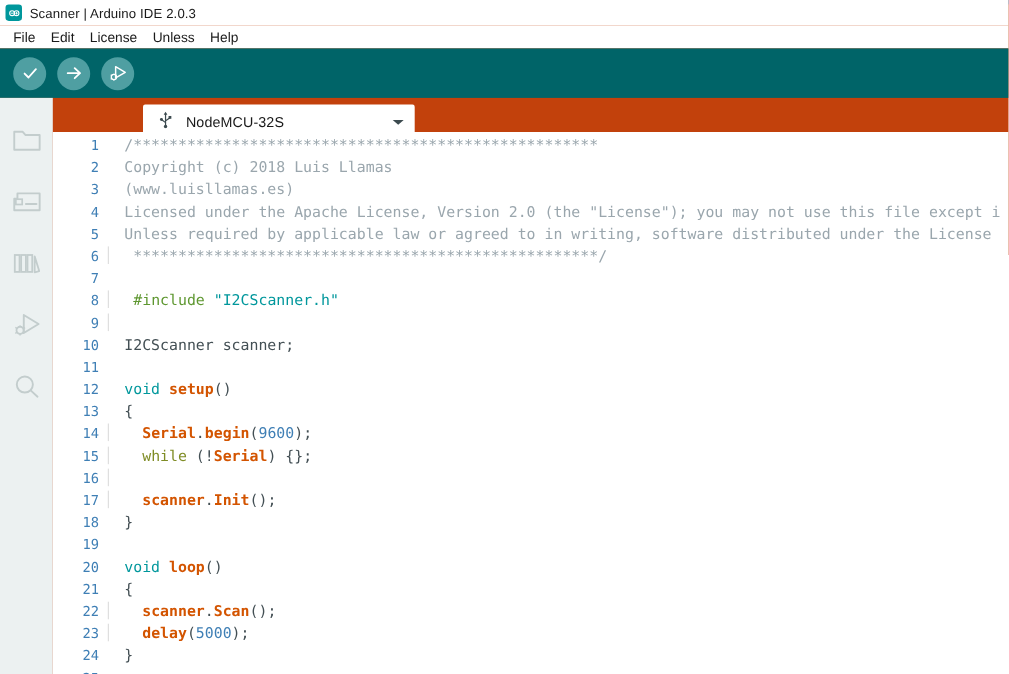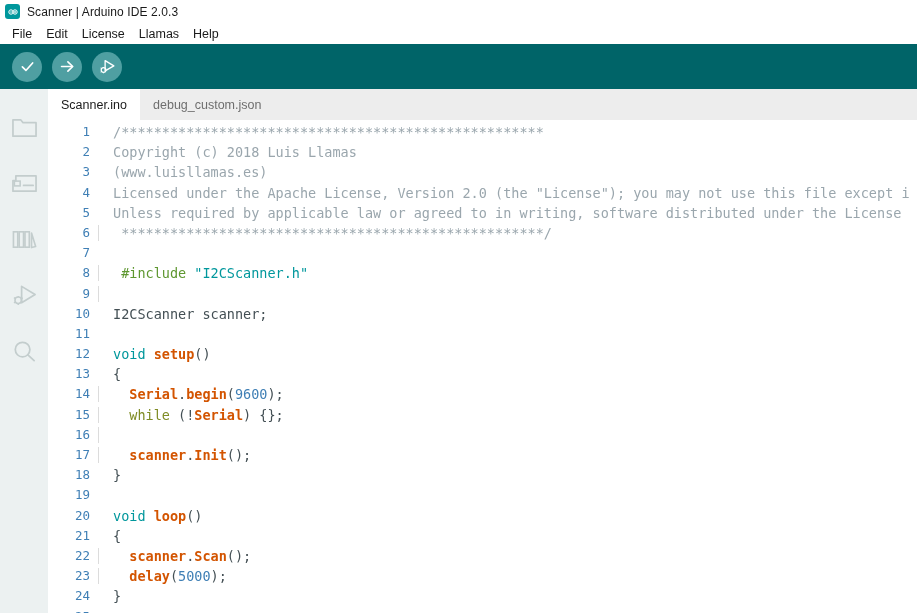--- a/index.html
+++ b/index.html
@@ -248,21 +248,21 @@
         <line x1="16" y1="9.6" x2="16" y2="14.4" stroke="#ffffff" stroke-width="1.6"></line>
       </svg>
     </span>
     <span class="titlebar-text">Scanner | Arduino IDE 2.0.3</span>
   </div>
 
   <div class="menubar">
     <div class="menu-item">File</div>
     <div class="menu-item">Edit</div>
     <div class="menu-item">License</div>
-    <div class="menu-item">Llamas</div>
+    <div class="menu-item">Unless</div>
     <div class="menu-item">Help</div>
   </div>
 
   <div class="toolbar">
 
     <div class="tb-btn">
       <span>
         <svg width="19" height="19" viewBox="0 0 24 24">
           <path d="M5.5 12.5 L10 17 L18.5 7.5" fill="none" stroke="#ffffff" stroke-width="2.1" stroke-linecap="round" stroke-linejoin="round"></path>
         </svg>
@@ -360,22 +360,18 @@
     <div class="side-btn">
       <span>
         <svg width="27" height="25" viewBox="0 0 28 26">
           <circle cx="12" cy="11" r="7.6" fill="none" stroke="#c3cdcd" stroke-width="1.8"></circle>
           <line x1="17.5" y1="16.5" x2="24" y2="22.5" stroke="#c3cdcd" stroke-width="1.8" stroke-linecap="round"></line>
         </svg>
       </span>
     </div>
   </div>
 
-  <div class="tabstrip">
-    <div class="tab active">Scanner.ino</div>
-    <div class="tab">debug_custom.json</div>
-  </div>
 
   <div class="editor">
     <div class="code-rows" id="code-rows"><div class="row"><div class="gutter">1</div><div class="fold"></div><div class="codetext"><span class="c-comment">/****************************************************</span></div></div><div class="row"><div class="gutter">2</div><div class="fold"></div><div class="codetext"><span class="c-comment">Copyright (c) 2018 Luis Llamas</span></div></div><div class="row"><div class="gutter">3</div><div class="fold"></div><div class="codetext"><span class="c-comment">(www.luisllamas.es)</span></div></div><div class="row"><div class="gutter">4</div><div class="fold"></div><div class="codetext"><span class="c-comment">Licensed under the Apache License, Version 2.0 (the "License"); you may not use this file except i</span></div></div><div class="row"><div class="gutter">5</div><div class="fold"></div><div class="codetext"><span class="c-comment">Unless required by applicable law or agreed to in writing, software distributed under the License </span></div></div><div class="row"><div class="gutter">6</div><div class="fold"><span class="guide"></span></div><div class="codetext"><span class="c-comment"> ****************************************************/</span></div></div><div class="row"><div class="gutter">7</div><div class="fold"></div><div class="codetext"></div></div><div class="row"><div class="gutter">8</div><div class="fold"><span class="guide"></span></div><div class="codetext"><span class="c-plain"> </span><span class="c-pre">#include</span><span class="c-plain"> </span><span class="c-str">"I2CScanner.h"</span></div></div><div class="row"><div class="gutter">9</div><div class="fold"><span class="guide"></span></div><div class="codetext"></div></div><div class="row"><div class="gutter">10</div><div class="fold"></div><div class="codetext"><span class="c-plain">I2CScanner scanner;</span></div></div><div class="row"><div class="gutter">11</div><div class="fold"></div><div class="codetext"></div></div><div class="row"><div class="gutter">12</div><div class="fold"></div><div class="codetext"><span class="c-kw">void</span><span class="c-plain"> </span><span class="c-fn">setup</span><span class="c-punct">()</span></div></div><div class="row"><div class="gutter">13</div><div class="fold"></div><div class="codetext"><span class="c-punct">{</span></div></div><div class="row"><div class="gutter">14</div><div class="fold"><span class="guide"></span></div><div class="codetext"><span class="c-plain">  </span><span class="c-fn">Serial</span><span class="c-punct">.</span><span class="c-fn">begin</span><span class="c-punct">(</span><span class="c-num">9600</span><span class="c-punct">);</span></div></div><div class="row"><div class="gutter">15</div><div class="fold"><span class="guide"></span></div><div class="codetext"><span class="c-plain">  </span><span class="c-kw2">while</span><span class="c-punct"> (!</span><span class="c-fn">Serial</span><span class="c-punct">) {};</span></div></div><div class="row"><div class="gutter">16</div><div class="fold"><span class="guide"></span></div><div class="codetext"></div></div><div class="row"><div class="gutter">17</div><div class="fold"><span class="guide"></span></div><div class="codetext"><span class="c-plain">  </span><span class="c-fn">scanner</span><span class="c-punct">.</span><span class="c-fn">Init</span><span class="c-punct">();</span></div></div><div class="row"><div class="gutter">18</div><div class="fold"></div><div class="codetext"><span class="c-punct">}</span></div></div><div class="row"><div class="gutter">19</div><div class="fold"></div><div class="codetext"></div></div><div class="row"><div class="gutter">20</div><div class="fold"></div><div class="codetext"><span class="c-kw">void</span><span class="c-plain"> </span><span class="c-fn">loop</span><span class="c-punct">()</span></div></div><div class="row"><div class="gutter">21</div><div class="fold"></div><div class="codetext"><span class="c-punct">{</span></div></div><div class="row"><div class="gutter">22</div><div class="fold"><span class="guide"></span></div><div class="codetext"><span class="c-plain">  </span><span class="c-fn">scanner</span><span class="c-punct">.</span><span class="c-fn">Scan</span><span class="c-punct">();</span></div></div><div class="row"><div class="gutter">23</div><div class="fold"><span class="guide"></span></div><div class="codetext"><span class="c-plain">  </span><span class="c-fn">delay</span><span class="c-punct">(</span><span class="c-num">5000</span><span class="c-punct">);</span></div></div><div class="row"><div class="gutter">24</div><div class="fold"></div><div class="codetext"><span class="c-punct">}</span></div></div><div class="row"><div class="gutter">25</div><div class="fold"></div><div class="codetext"></div></div></div>
   </div>
 
 </div>
 
 </body></html>

